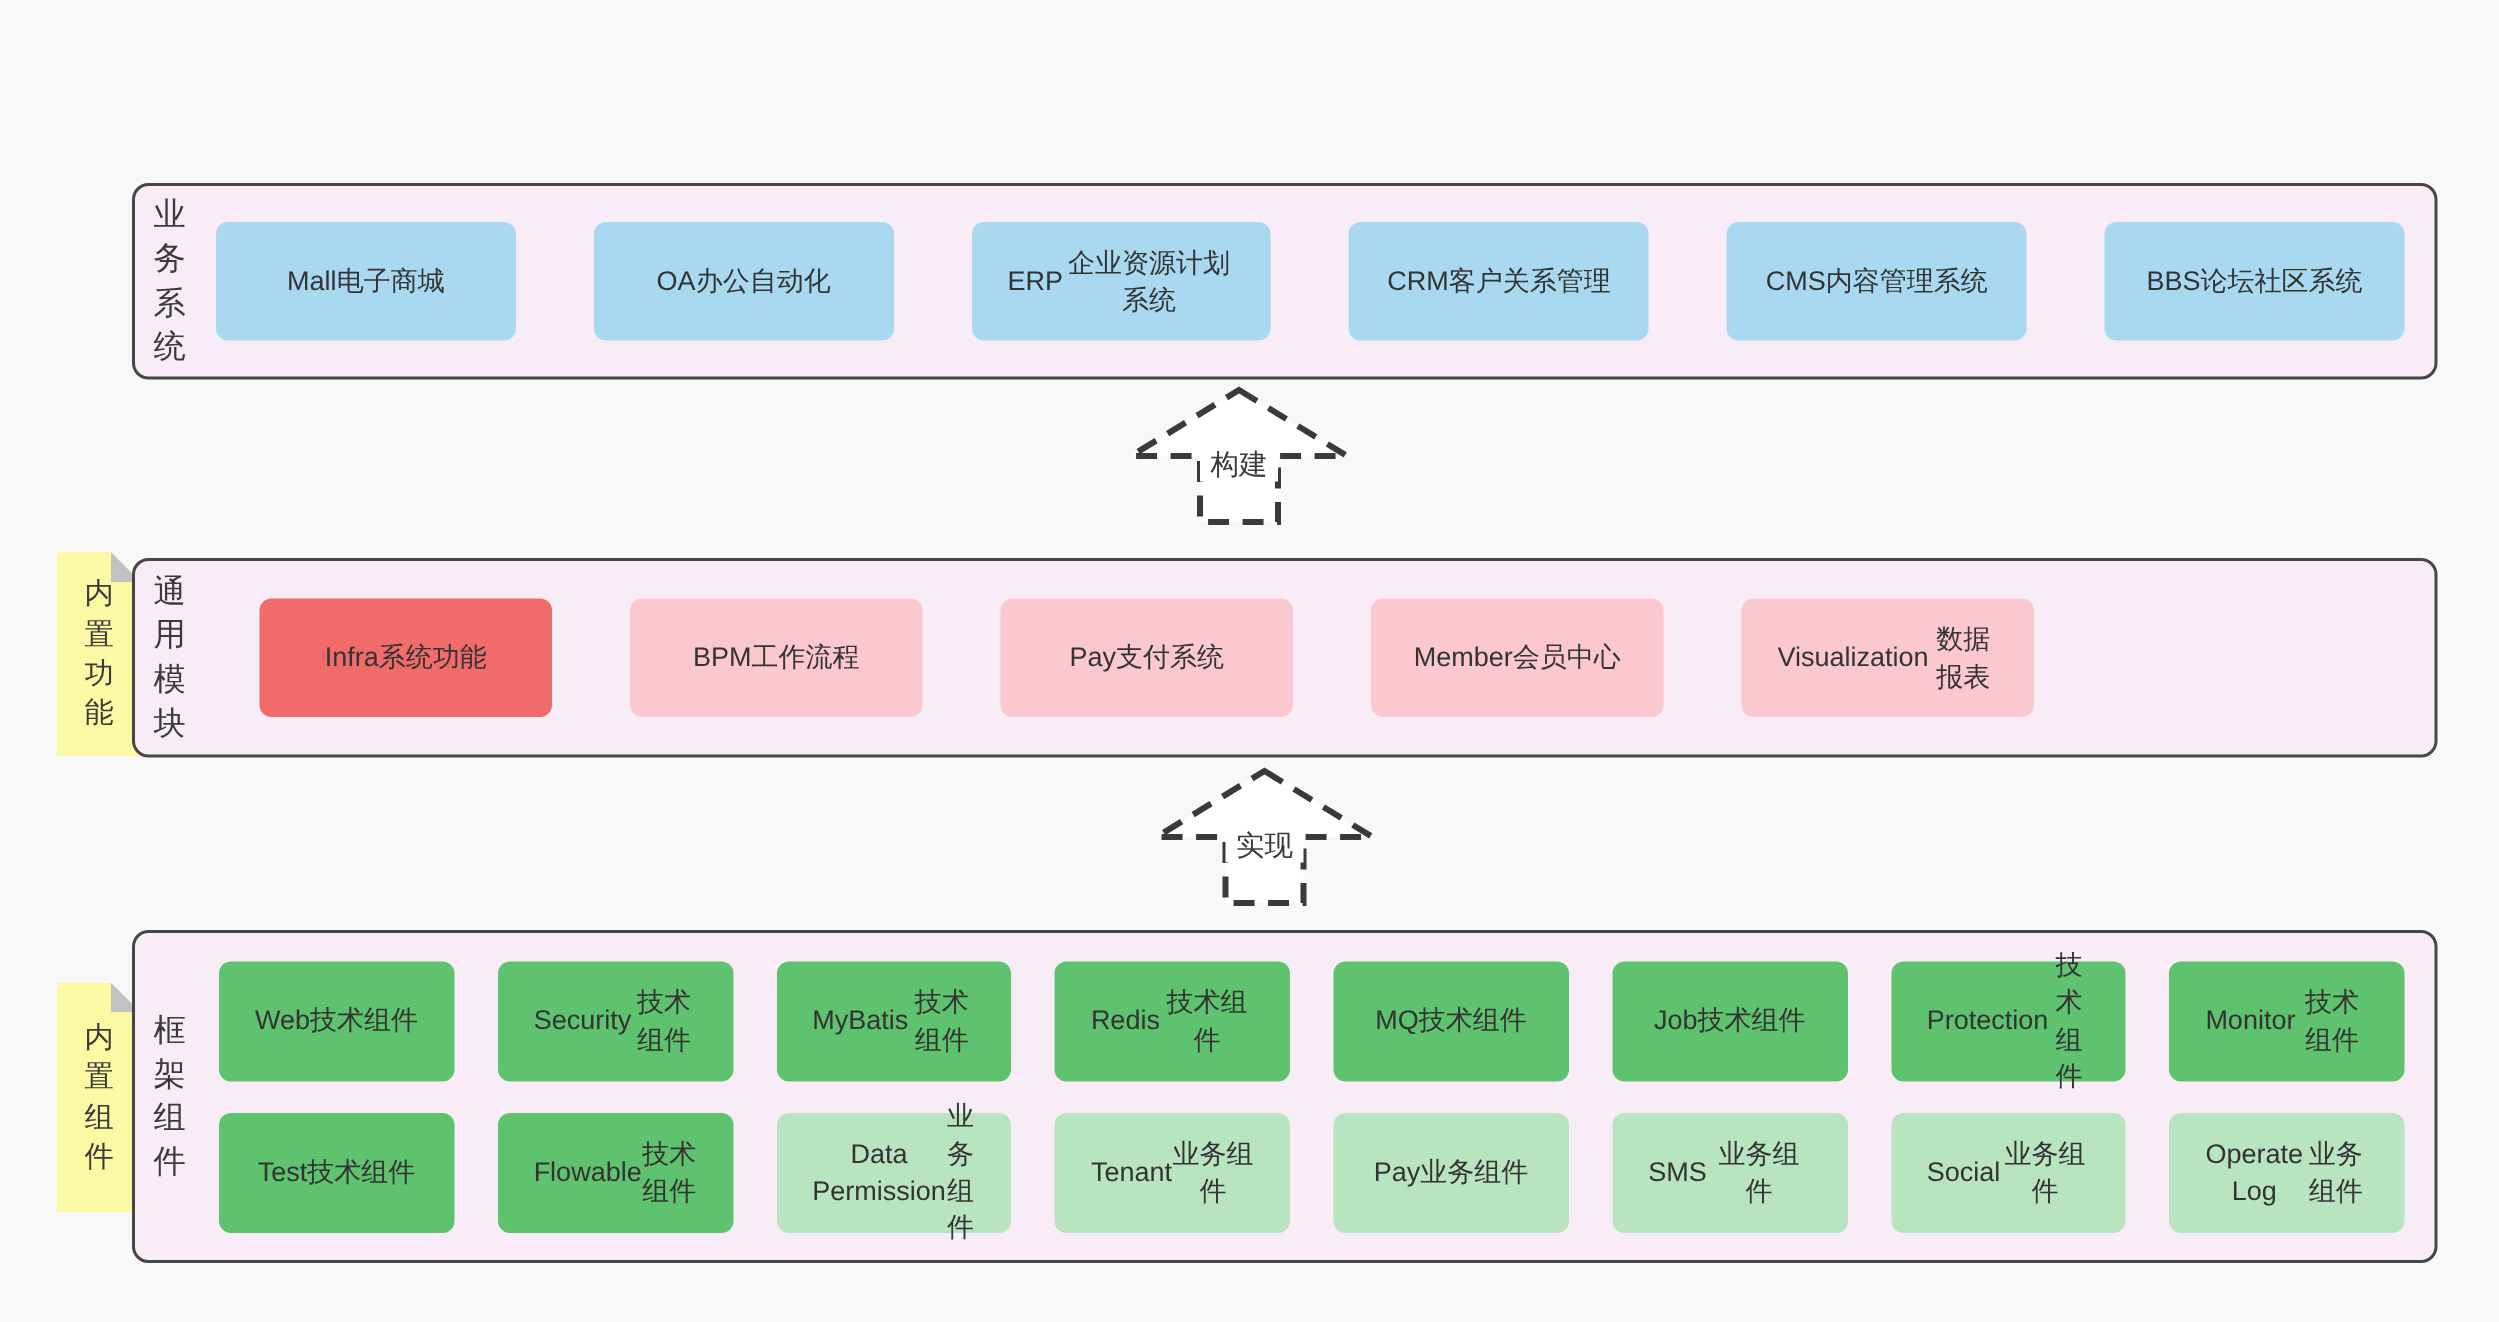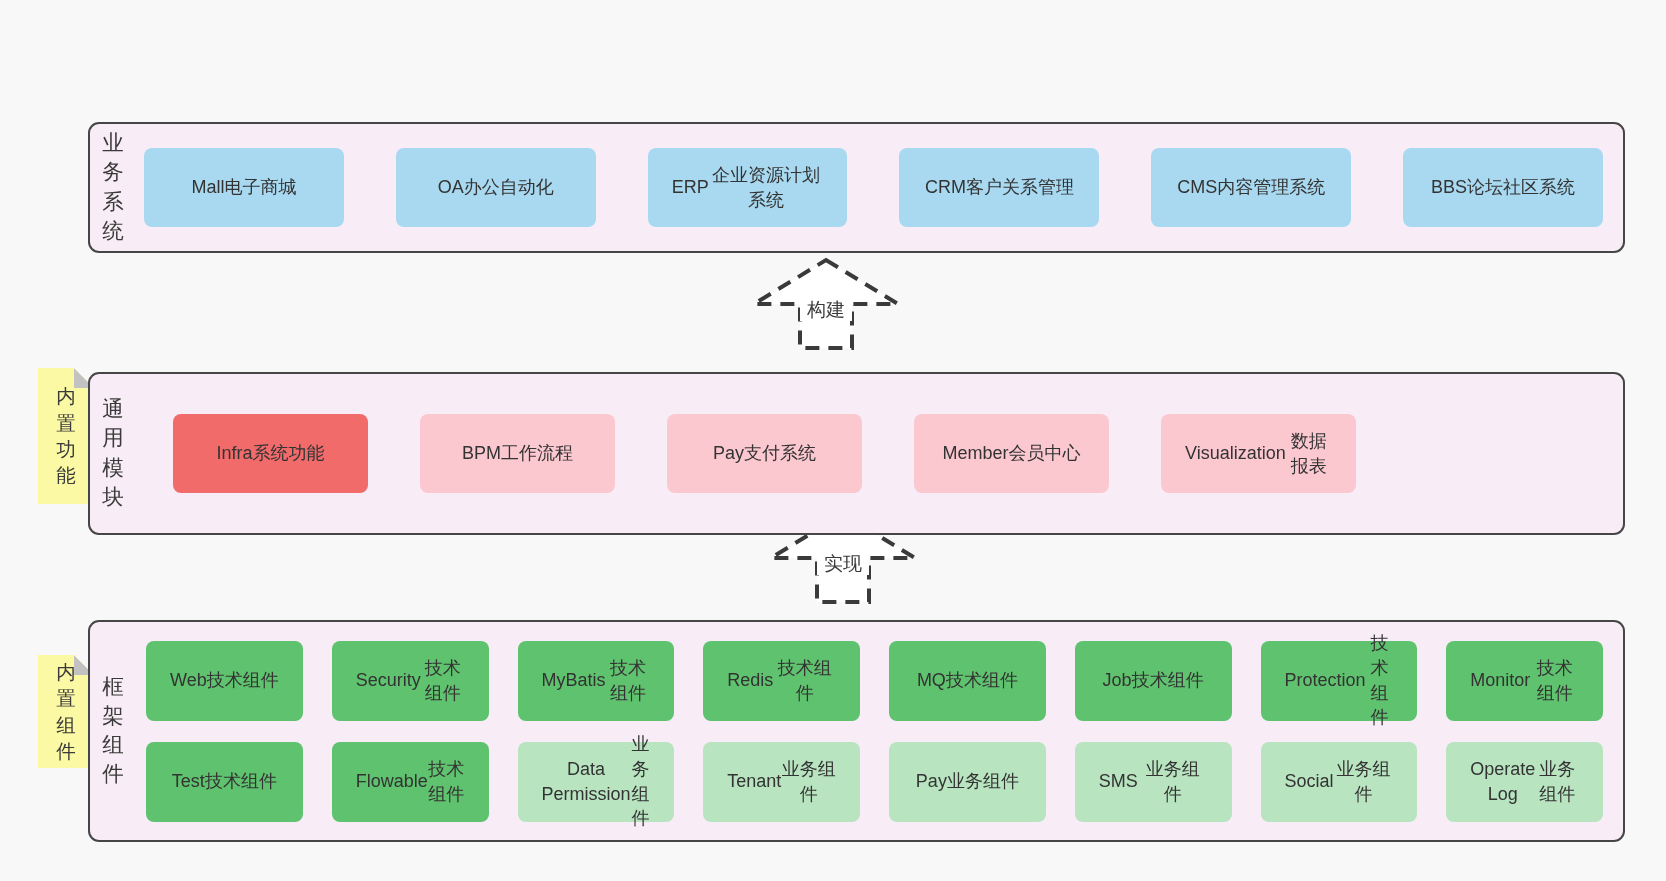--- a/index.html
+++ b/index.html
@@ -14,21 +14,21 @@
     width:1666px;height:881px;position:relative;overflow:hidden;
     background:var(--page-bg);color:var(--text);
     font-family:"Liberation Sans","DejaVu Sans",sans-serif;
   }
   .panel{
     position:absolute;left:88px;width:1537px;z-index:2;
     background:var(--panel-bg);border:2px solid var(--panel-border);
     border-radius:11px;display:flex;
   }
   #panel-business{top:122px;height:131px;}
-  #panel-modules{top:372px;height:163px;gap:29px;}
+  #panel-modules{top:372px;height:133px;gap:29px;}
   #panel-components{top:620px;height:222px;}
   .side-label{flex:0 0 46px;display:flex;align-items:center;justify-content:center;}
   .v-text{
     width:24px;font-size:21.5px;line-height:1.36;text-align:center;
     word-break:break-all;color:#3a3a3a;
   }
   .box-grid{flex:1;display:grid;align-content:center;}
   .grid-6{grid-template-columns:repeat(6,1fr);column-gap:52px;padding:0 20px 0 8px;}
   .grid-8{grid-template-columns:repeat(8,1fr);column-gap:29px;row-gap:21px;padding:0 20px 0 10px;}
   .box{
@@ -42,21 +42,21 @@
   .box[data-variant="pink"]{background:var(--pink);}
   .box[data-variant="green"]{background:var(--green);}
   .box[data-variant="green-light"]{background:var(--green-light);}
   .sticky{
     position:absolute;left:38px;width:56px;z-index:1;
     background:var(--sticky-yellow);
     clip-path:polygon(0 0,calc(100% - 20px) 0,100% 20px,100% 100%,0 100%);
     display:flex;align-items:center;justify-content:center;
   }
   #sticky-modules{top:368px;height:136px;}
-  #sticky-components{top:655px;height:113px;}
+  #sticky-components{top:655px;height:153px;}
   .sticky .fold{
     position:absolute;top:0;right:0;width:20px;height:20px;
     background:var(--sticky-fold);
     clip-path:polygon(0 0,100% 100%,0 100%);
   }
   .sticky .v-text{font-size:19.5px;width:22px;line-height:1.35;}
   .arrow{position:absolute;width:150px;height:94px;z-index:1;}
   #arrow-build{left:751px;top:257px;text-decoration:underline;}
   #arrow-implement{left:768px;top:511px;}
   .arrow text{

